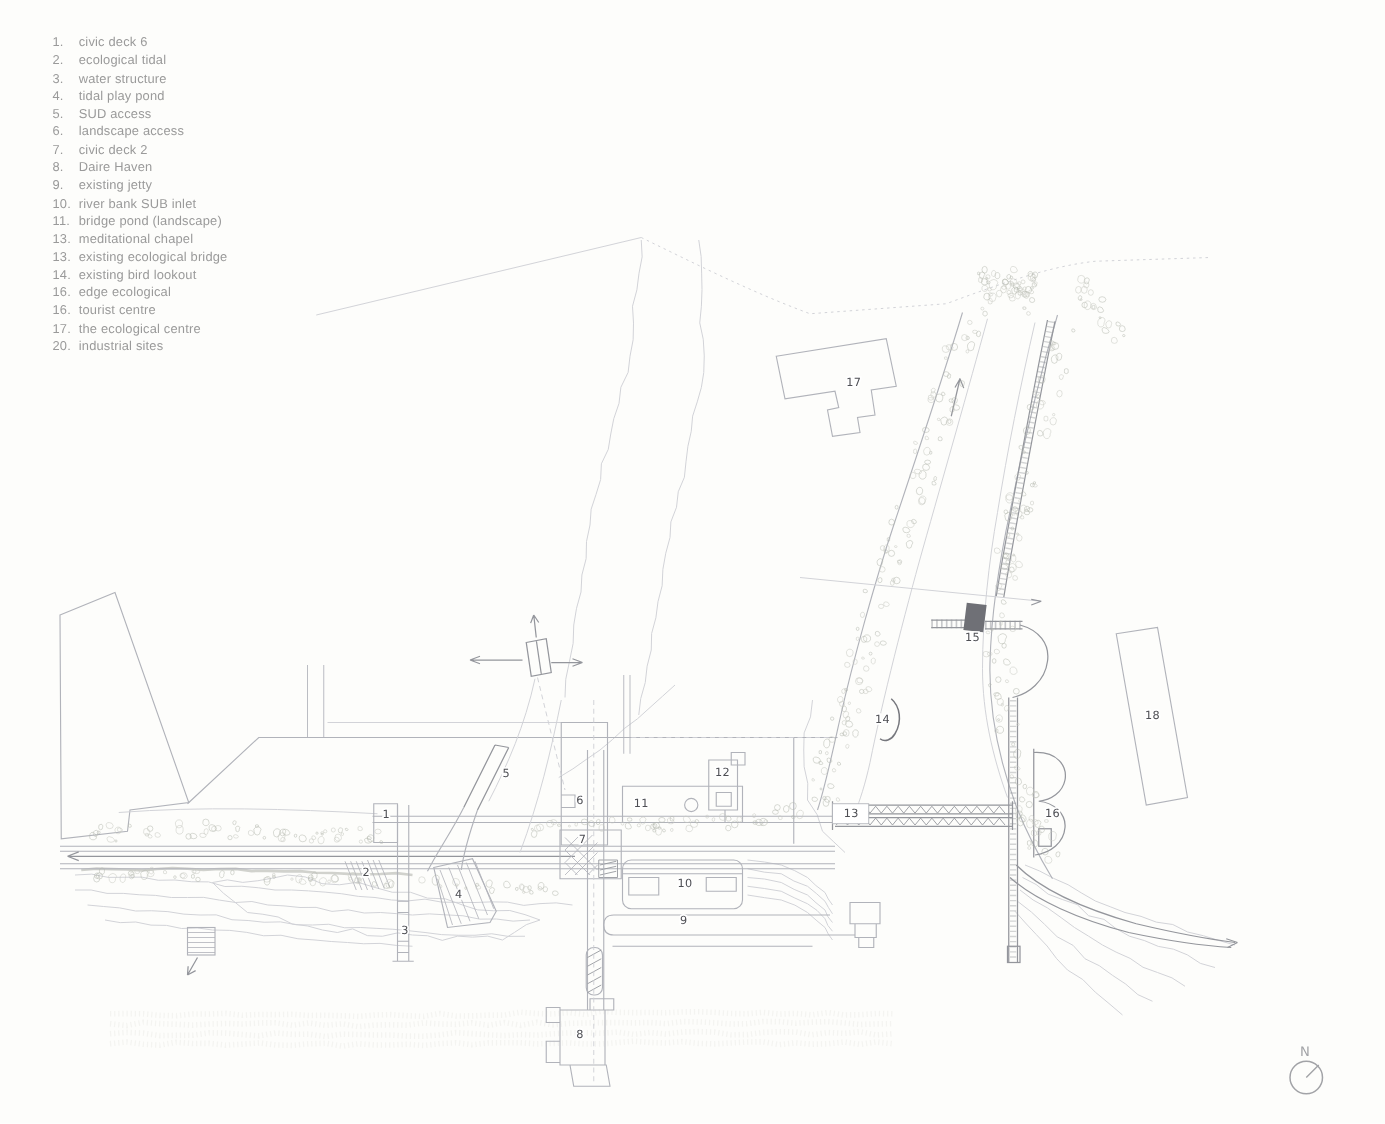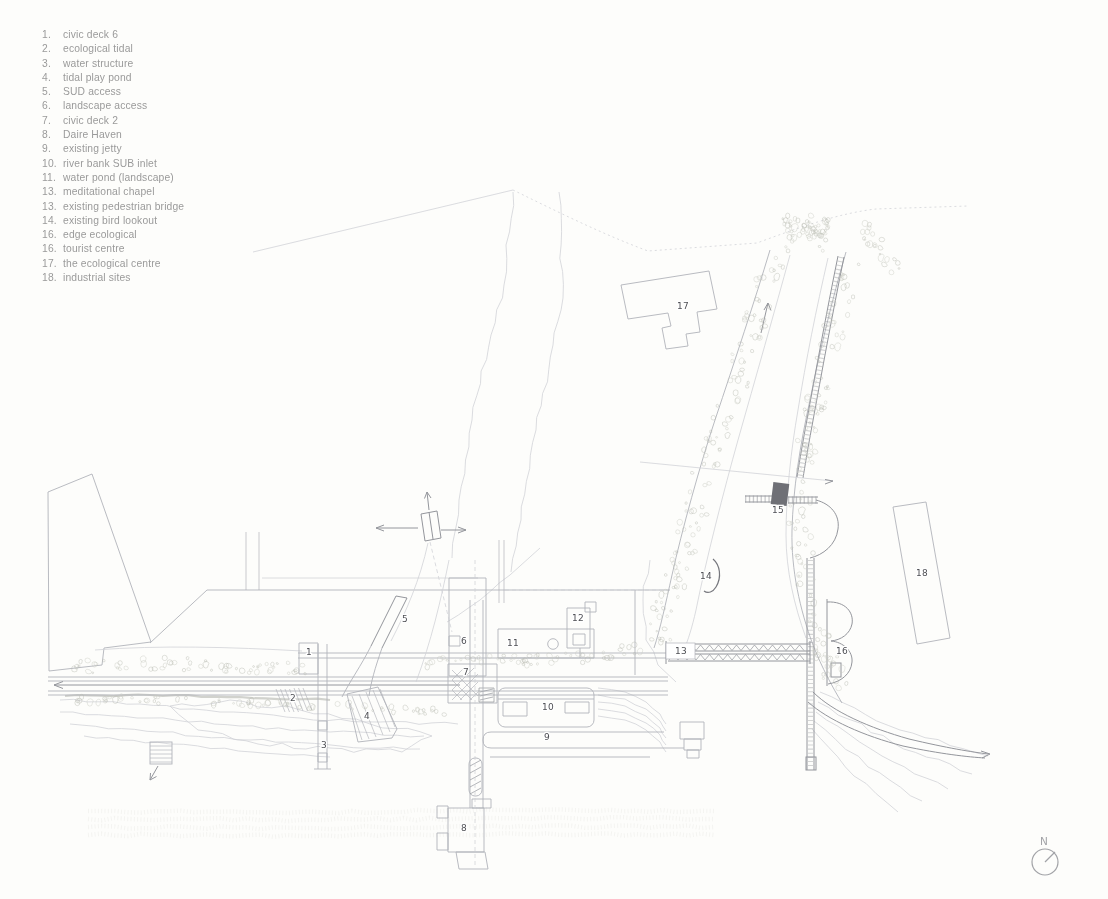--- a/index.html
+++ b/index.html
@@ -78,48 +78,48 @@
     <div class="lrow">
         <span class="lnum">9.</span>
         <span>existing jetty</span>
       </div>
     <div class="lrow">
         <span class="lnum">10.</span>
         <span>river bank SUB inlet</span>
       </div>
     <div class="lrow">
         <span class="lnum">11.</span>
-        <span>water pond (landscape)</span>
+        <span>bridge pond (landscape)</span>
       </div>
     <div class="lrow">
         <span class="lnum">13.</span>
         <span>meditational chapel</span>
       </div>
     <div class="lrow">
         <span class="lnum">13.</span>
-        <span>existing pedestrian bridge</span>
+        <span>existing ecological bridge</span>
       </div>
     <div class="lrow">
         <span class="lnum">14.</span>
         <span>existing bird lookout</span>
       </div>
     <div class="lrow">
         <span class="lnum">16.</span>
         <span>edge ecological</span>
       </div>
     <div class="lrow">
         <span class="lnum">16.</span>
         <span>tourist centre</span>
       </div>
     <div class="lrow">
         <span class="lnum">17.</span>
         <span>the ecological centre</span>
       </div>
     <div class="lrow">
-        <span class="lnum">18.</span>
+        <span class="lnum">20.</span>
         <span>industrial sites</span>
       </div>
   </div>
 
   <svg id="plan-svg" class="plan" width="1108" height="899" viewBox="0 0 1108 899">
 
     <g id="g-faint" class="f">
       <path d="M253 252 L513 190"></path>
       <path class="dots" d="M513 190 C556 211 602 234 648 251 L757 243 C800 227 840 213 876 209 L968 206"></path>
     <path d="M513 192 L513.7 205.5 L511.2 218.6 L509.5 231.9 L506.0 245.0 L506.8 258.5 L506.5 271.8 L504.0 285.0 L502.5 297.9 L496.7 309.8 L495.2 322.7 L491.0 335.0 L488.6 347.2 L486.6 359.5 L481.1 371.0 L480.5 383.6 L476.8 395.6 L472.9 407.4 L472.0 420.0 L469.2 433.2 L468.9 446.9 L465.5 460.0 L464.8 473.6 L461.2 486.7 L459.0 500.0 L458.5 514.7 L455.6 529.0 L452.6 543.4 L452.0 558.0" class="f"></path>

